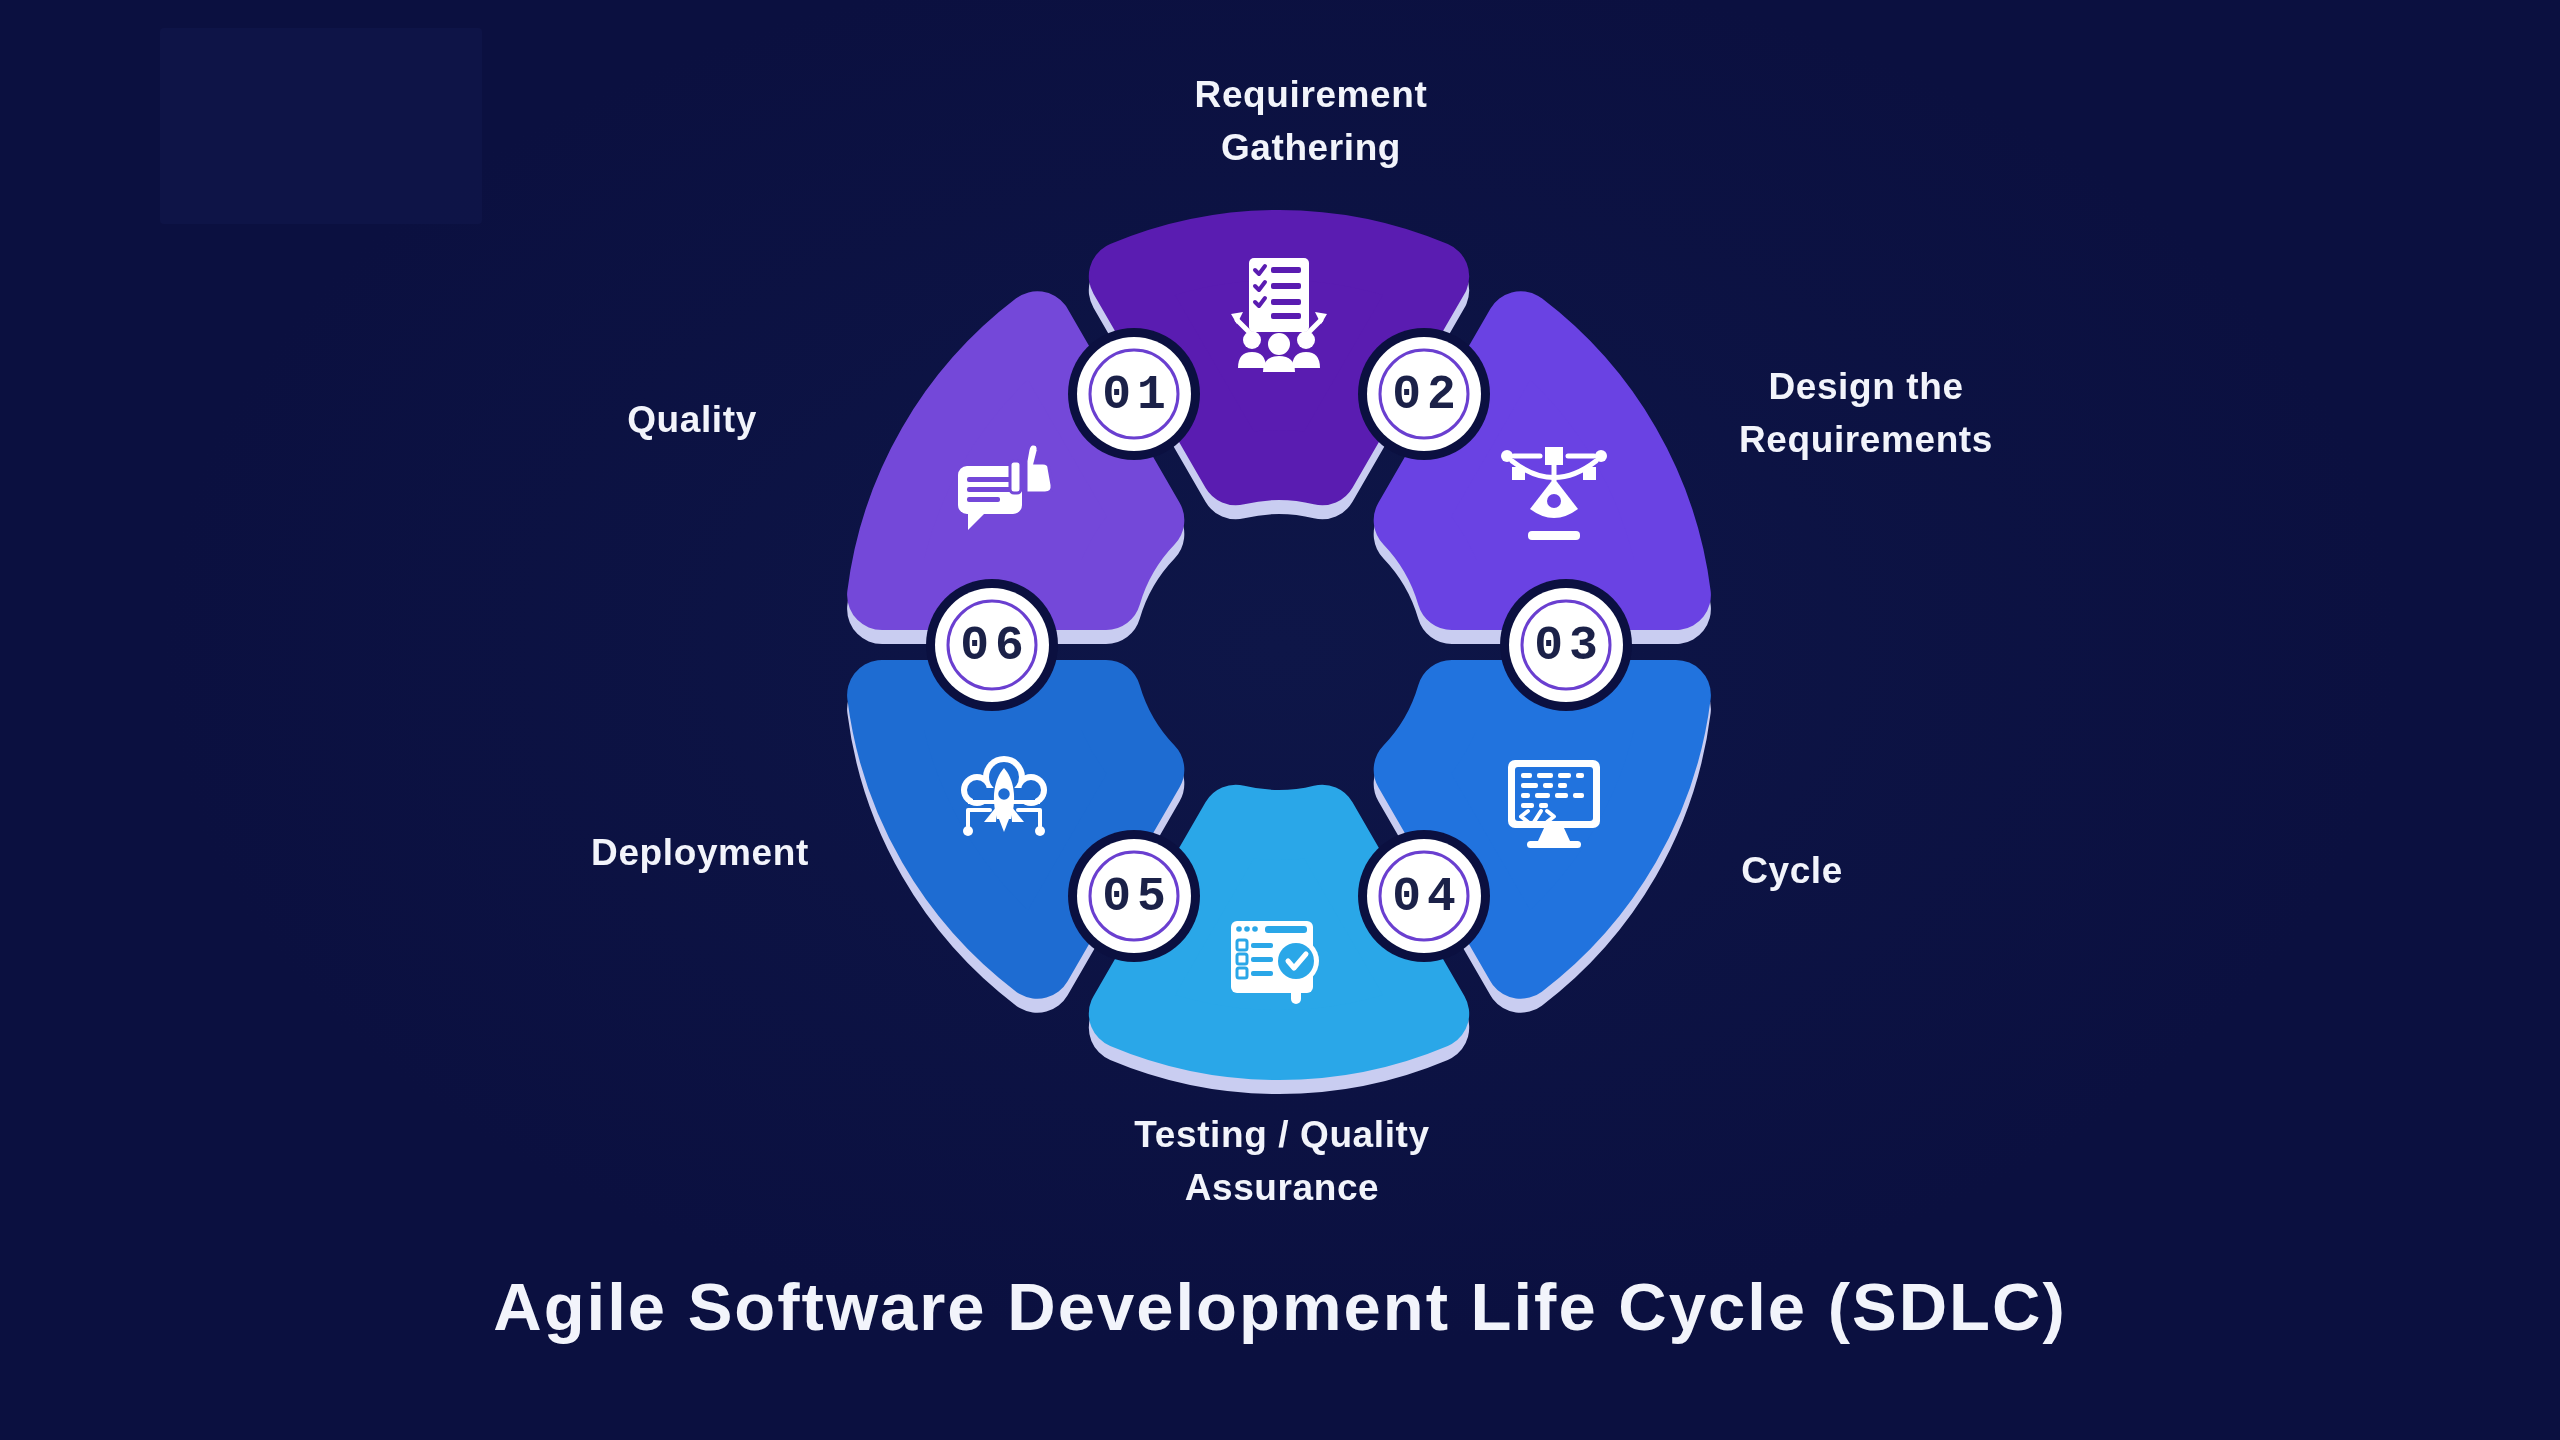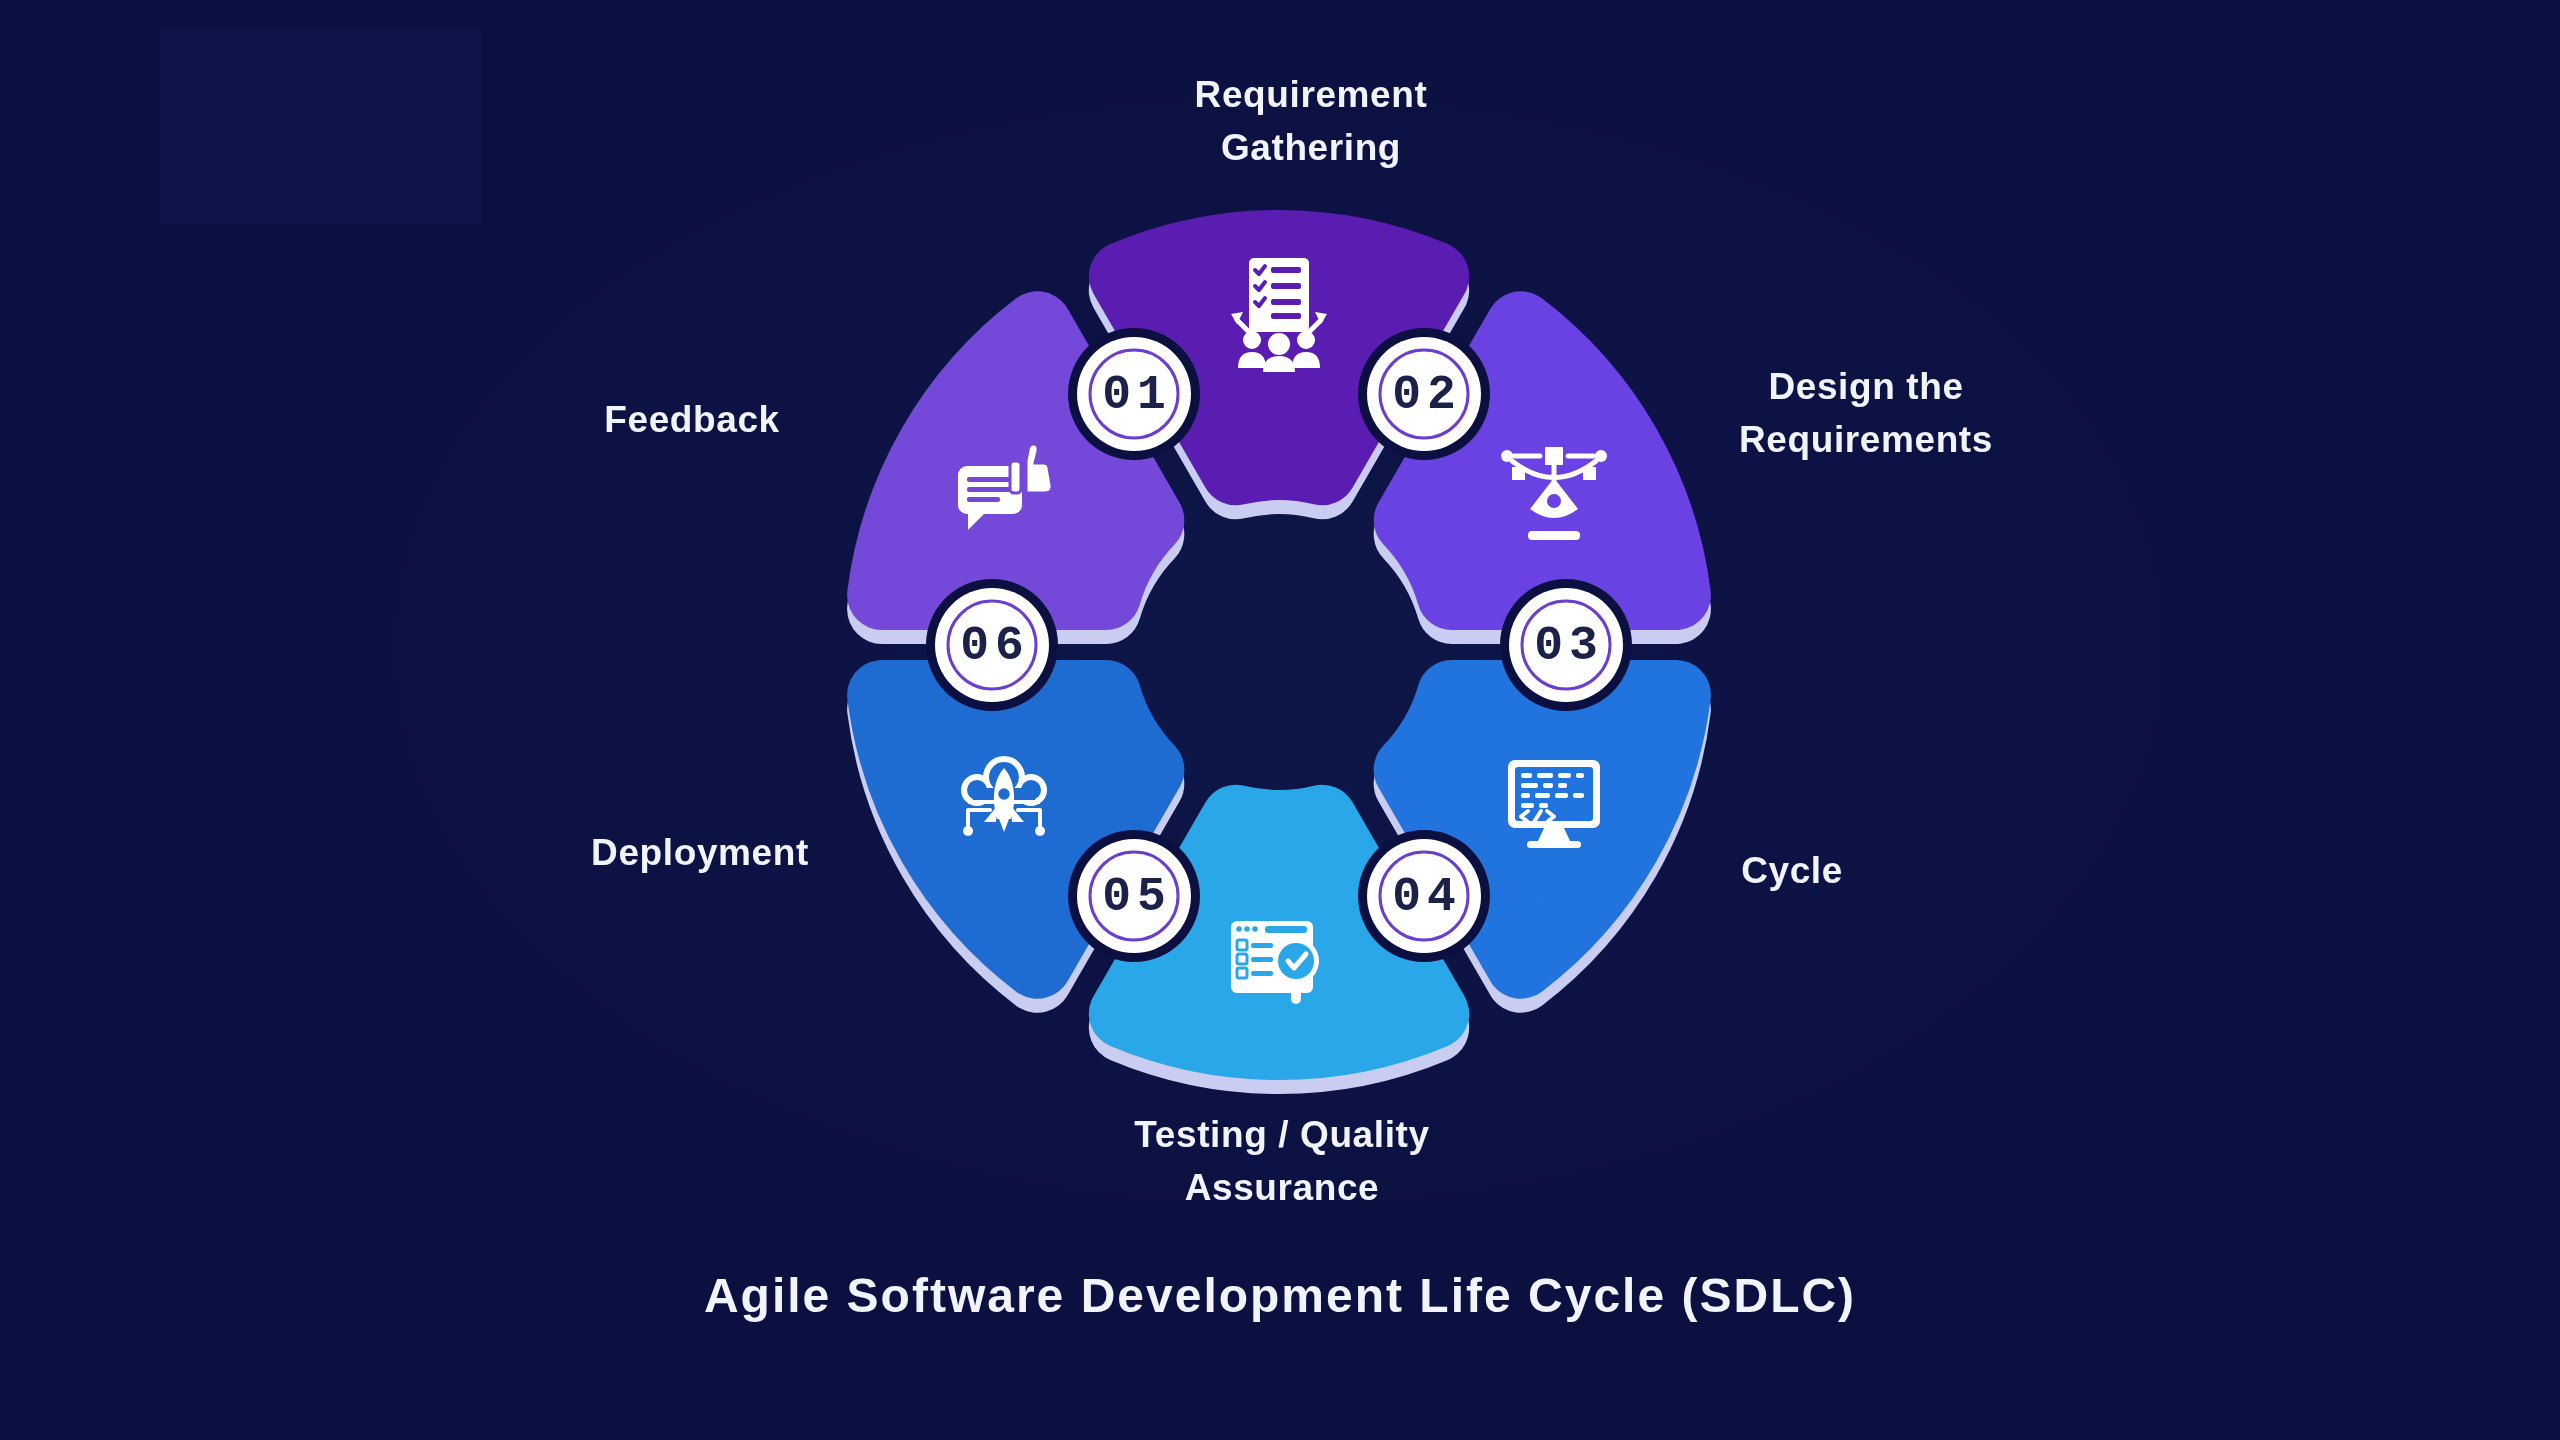--- a/index.html
+++ b/index.html
@@ -18,21 +18,21 @@
   }
   .stage-label{
     position:absolute;transform:translate(-50%,-50%);
     color:var(--text,#f2f4fb);
     font-size:37px;font-weight:bold;letter-spacing:.6px;
     line-height:1.42;text-align:center;white-space:pre-line;
   }
   .main-title{
     position:absolute;left:0;top:1268px;width:100%;
     text-align:center;color:var(--text,#f2f4fb);
-    font-size:48px;font-weight:bold;letter-spacing:2px;
+    font-size:67px;font-weight:bold;letter-spacing:2px;
   }
   svg{position:absolute;left:0;top:0;}
   .petal{stroke-width:70;stroke-linejoin:round;stroke-linecap:round;}
   .petal-shadow{stroke-width:70;stroke-linejoin:round;stroke-linecap:round;
     fill:var(--shadow,#c9cdf1);stroke:var(--shadow,#c9cdf1);}
   .badge-gap{fill:var(--bg,#0b1040);}
   .badge-circle{fill:#ffffff;}
   .badge-ring{fill:none;stroke:var(--ring,#6a3fd0);stroke-width:3;}
   .badge-num{
     font-family:"Liberation Mono","DejaVu Sans Mono",monospace;
@@ -248,17 +248,17 @@
   </svg>
 
   <div class="stage-label" style="left:1277px;top:122px;margin-left:34px;">Requirement
 Gathering</div>
   <div class="stage-label" style="left:1866px;top:414px;">Design the
 Requirements</div>
   <div class="stage-label" style="left:1792px;top:871px;">Cycle</div>
   <div class="stage-label" style="left:1282px;top:1162px;">Testing / Quality
 Assurance</div>
   <div class="stage-label" style="left:700px;top:853px;">Deployment</div>
-  <div class="stage-label" style="left:692px;top:420px;">Feedback</div>
+  <div class="stage-label" style="left:692px;top:420px;">Quality</div>
 
   <div class="main-title">Agile Software Development Life Cycle (SDLC)</div>
 
 </div>
 
 </body></html>

